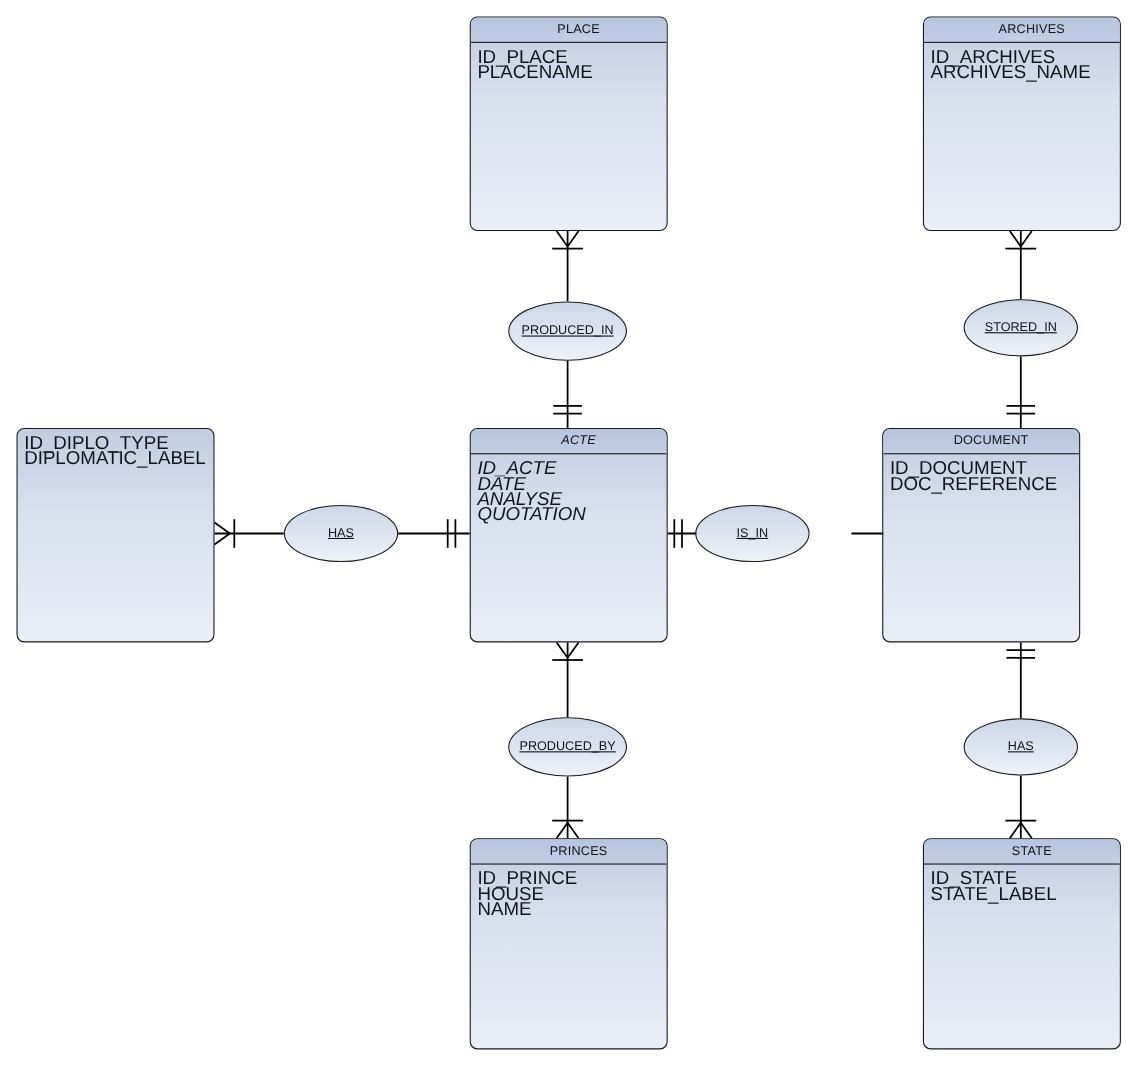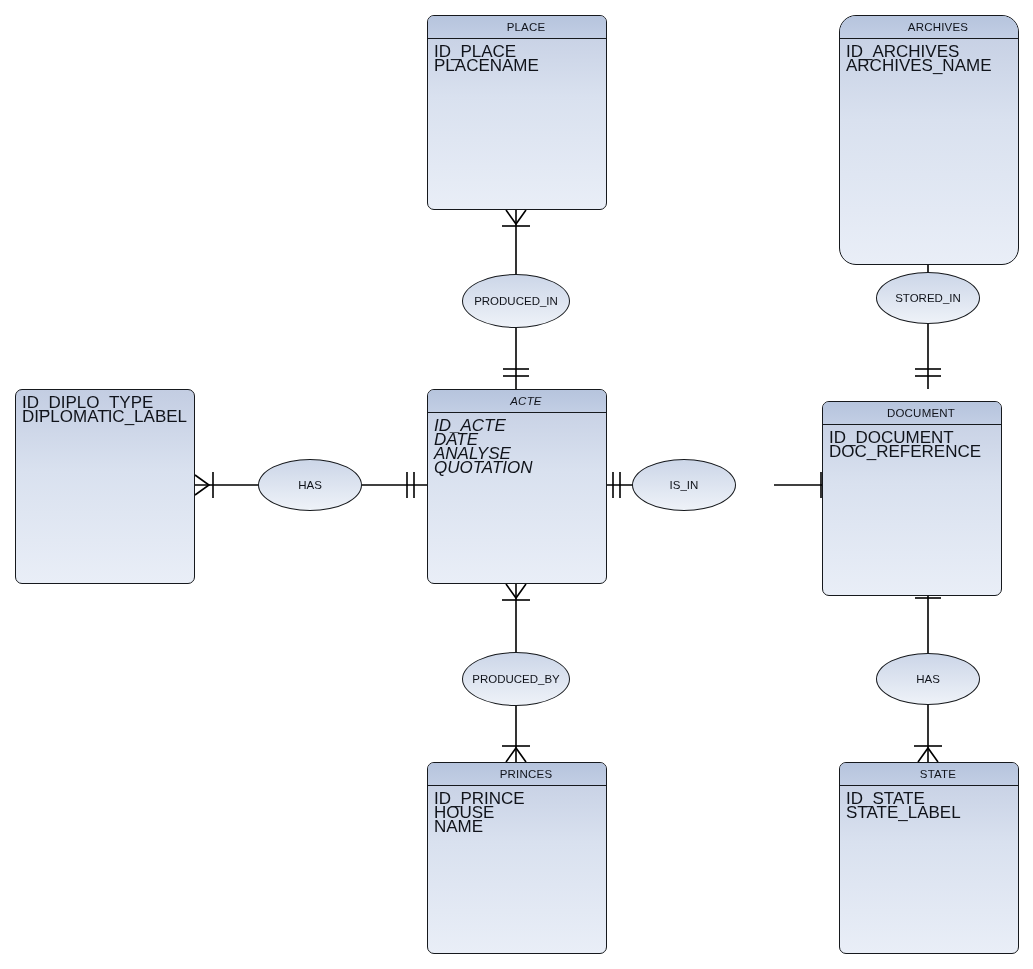--- a/index.html
+++ b/index.html
@@ -57,20 +57,21 @@
     position: absolute;
     box-sizing: border-box;
     border: 1px solid #16191d;
     border-radius: 50%;
     background: linear-gradient(to bottom, #ccd6e8 0%, #dde4f0 50%, #eef2f8 100%);
     display: flex;
     align-items: center;
     justify-content: center;
     font-size: 11.5px;
     color: #10131a;
+    text-decoration: underline;
   }
 </style>
 </head>
 <body>
 
 <div id="canvas">
 
   <svg id="edge-layer" viewBox="0 0 1033 969" xmlns="http://www.w3.org/2000/svg">
     <g stroke="#000000" stroke-width="1.6" fill="none" stroke-linecap="butt">
 
@@ -150,21 +151,21 @@
   </svg>
 
   <div class="entity" id="ent-place" style="left: 427px; top: 15px; width: 180px; height: 195px;">
     <div class="entity-title">PLACE</div>
     <div class="entity-attrs">
       <div class="attr">ID_PLACE</div>
       <div class="attr">PLACENAME</div>
     </div>
   </div>
 
-  <div class="entity" id="ent-archives" style="left: 839px; top: 15px; width: 180px; height: 250px; border-radius: 17px;">
+  <div class="entity" id="ent-archives" style="left: 839px; top: 15px; width: 180px; height: 195px;">
     <div class="entity-title">ARCHIVES</div>
     <div class="entity-attrs">
       <div class="attr">ID_ARCHIVES</div>
       <div class="attr">ARCHIVES_NAME</div>
     </div>
   </div>
 
   <div class="entity" id="ent-diplo_type" style="left: 15px; top: 389px; width: 180px; height: 195px;">
     <div class="entity-attrs">
       <div class="attr">ID_DIPLO_TYPE</div>
@@ -175,21 +176,21 @@
   <div class="entity" id="ent-acte" style="left: 427px; top: 389px; width: 180px; height: 195px; font-style: italic;">
     <div class="entity-title">ACTE</div>
     <div class="entity-attrs">
       <div class="attr">ID_ACTE</div>
       <div class="attr">DATE</div>
       <div class="attr">ANALYSE</div>
       <div class="attr">QUOTATION</div>
     </div>
   </div>
 
-  <div class="entity" id="ent-document" style="left: 822px; top: 389px; width: 180px; height: 195px; margin-top: 12px;">
+  <div class="entity" id="ent-document" style="left: 802px; top: 389px; width: 180px; height: 195px;">
     <div class="entity-title">DOCUMENT</div>
     <div class="entity-attrs">
       <div class="attr">ID_DOCUMENT</div>
       <div class="attr">DOC_REFERENCE</div>
     </div>
   </div>
 
   <div class="entity" id="ent-state" style="left: 839px; top: 762px; width: 180px; height: 192px;">
     <div class="entity-title">STATE</div>
     <div class="entity-attrs">

